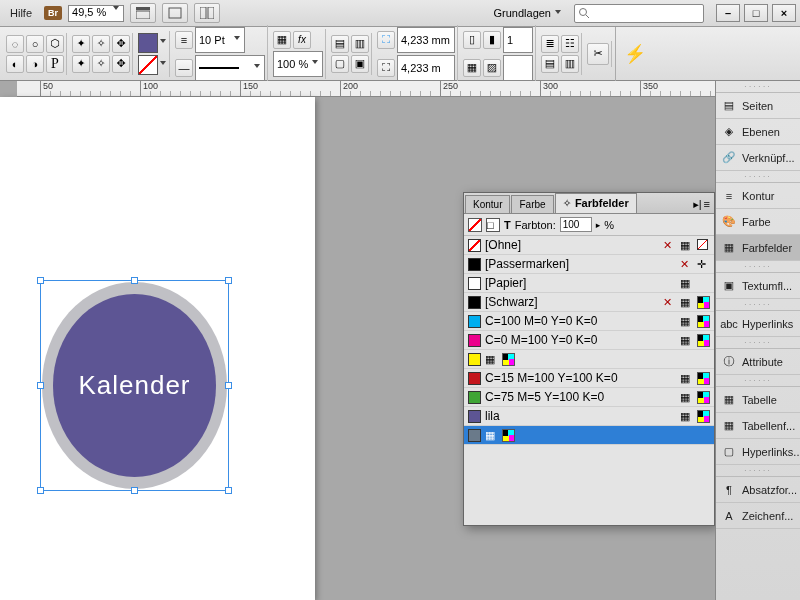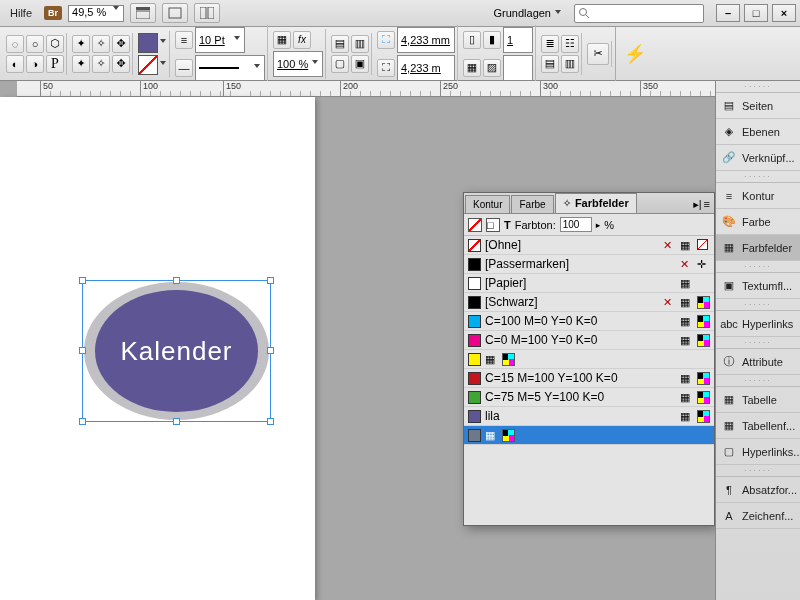--- a/index.html
+++ b/index.html
@@ -18,29 +18,29 @@
 .search-box svg { width: 12px; height: 12px; }
 .win-ctrls { display: flex; gap: 4px; margin-left: 6px; }
 .win-ctrls .wc { width: 24px; height: 18px; background: linear-gradient(#f4f4f4,#e0e0e0); border: 1px solid #888; display: flex; align-items: center; justify-content: center; font-size: 11px; font-weight: bold; }
 
 .toolbar { height: 54px; background: linear-gradient(#eee,#dcdcdc); border-bottom: 1px solid #888; display: flex; align-items: center; padding: 2px 4px; gap: 3px; }
 .tool-group { display: flex; flex-direction: column; gap: 2px; padding: 2px; border-right: 1px solid #bbb; }
 .tool-row { display: flex; gap: 2px; align-items: center; }
 .tool-ic { width: 22px; height: 22px; background: linear-gradient(#f8f8f8,#e4e4e4); border: 1px solid #b5b5b5; display: flex; align-items: center; justify-content: center; border-radius: 2px; }
 .tool-ic.sm { width: 18px; height: 18px; }
 .swatch { width: 20px; height: 20px; border: 1px solid #555; }
-.num-input { width: 50px; height: 17px; background: #fff; border: 1px solid #888; display: flex; align-items: center; padding: 12px 3px; justify-content: space-between; text-decoration: underline; }
+.num-input { width: 50px; height: 17px; background: #fff; border: 1px solid #888; display: flex; align-items: center; padding: 12px 3px; justify-content: space-between; }
 
 .ruler-h { position: absolute; top: 81px; left: 0; width: 720px; height: 16px; background: #efefef; border-bottom: 1px solid #888; overflow: hidden; margin-left: 17px; }
 .ruler-h .tick { position: absolute; top: 0; height: 16px; border-left: 1px solid #888; font-size: 9px; padding-left: 2px; color: #333; }
 .ruler-h .minor { position: absolute; top: 10px; height: 6px; border-left: 1px solid #aaa; }
 
 .canvas { position: absolute; top: 97px; left: 0; width: 720px; height: 503px; background: #a8a8a8; }
 .page { position: absolute; top: 0; left: 0; width: 315px; height: 503px; background: #fff; box-shadow: 2px 2px 6px rgba(0,0,0,.3); }
-.circle-obj { position: absolute; top: 185px; left: 42px; width: 185px; height: 138px; margin-left: 42px; }
+.circle-obj { position: absolute; top: 185px; left: 42px; width: 185px; height: 207px; }
 .bbox { position: absolute; inset: -2px; border: 1px solid #3a8ee6; }
 .handle { position: absolute; width: 7px; height: 7px; background: #fff; border: 1px solid #3a8ee6; }
 .h-tl { top: -4px; left: -4px; } .h-tm { top: -4px; left: 50%; margin-left: -4px; } .h-tr { top: -4px; right: -4px; }
 .h-ml { top: 50%; left: -4px; margin-top: -4px; } .h-mr { top: 50%; right: -4px; margin-top: -4px; }
 .h-bl { bottom: -4px; left: -4px; } .h-bm { bottom: -4px; left: 50%; margin-left: -4px; } .h-br { bottom: -4px; right: -4px; }
 .circ-outer { width: 100%; height: 100%; border-radius: 50%; background: #c0c0c5; display: flex; align-items: center; justify-content: center; }
 .circ-inner { width: 88%; height: 88%; border-radius: 50%; background: #5d5594; display: flex; flex-direction: column; align-items: center; justify-content: center; color: #fff; font-family: 'Segoe UI Light', Arial; }
 .circ-inner .t1 { font-size: 26px; letter-spacing: 1px; font-weight: 300; }
 .circ-inner .t2 { font-size: 26px; letter-spacing: 2px; font-weight: 300; }
 
@@ -246,21 +246,21 @@
     <div class="tick" style="left: 123px;">100</div>
     <div class="minor" style="left: 133px;"></div>
     <div class="minor" style="left: 143px;"></div>
     <div class="minor" style="left: 153px;"></div>
     <div class="minor" style="left: 163px;"></div>
     <div class="minor" style="left: 173px;"></div>
     <div class="minor" style="left: 183px;"></div>
     <div class="minor" style="left: 193px;"></div>
     <div class="minor" style="left: 203px;"></div>
     <div class="minor" style="left: 213px;"></div>
-    <div class="tick" style="left: 206px;">150</div>
+    <div class="tick" style="left: 223px;">150</div>
     <div class="minor" style="left: 233px;"></div>
     <div class="minor" style="left: 243px;"></div>
     <div class="minor" style="left: 253px;"></div>
     <div class="minor" style="left: 263px;"></div>
     <div class="minor" style="left: 273px;"></div>
     <div class="minor" style="left: 283px;"></div>
     <div class="minor" style="left: 293px;"></div>
     <div class="minor" style="left: 303px;"></div>
     <div class="minor" style="left: 313px;"></div>
     <div class="tick" style="left: 323px;">200</div>

